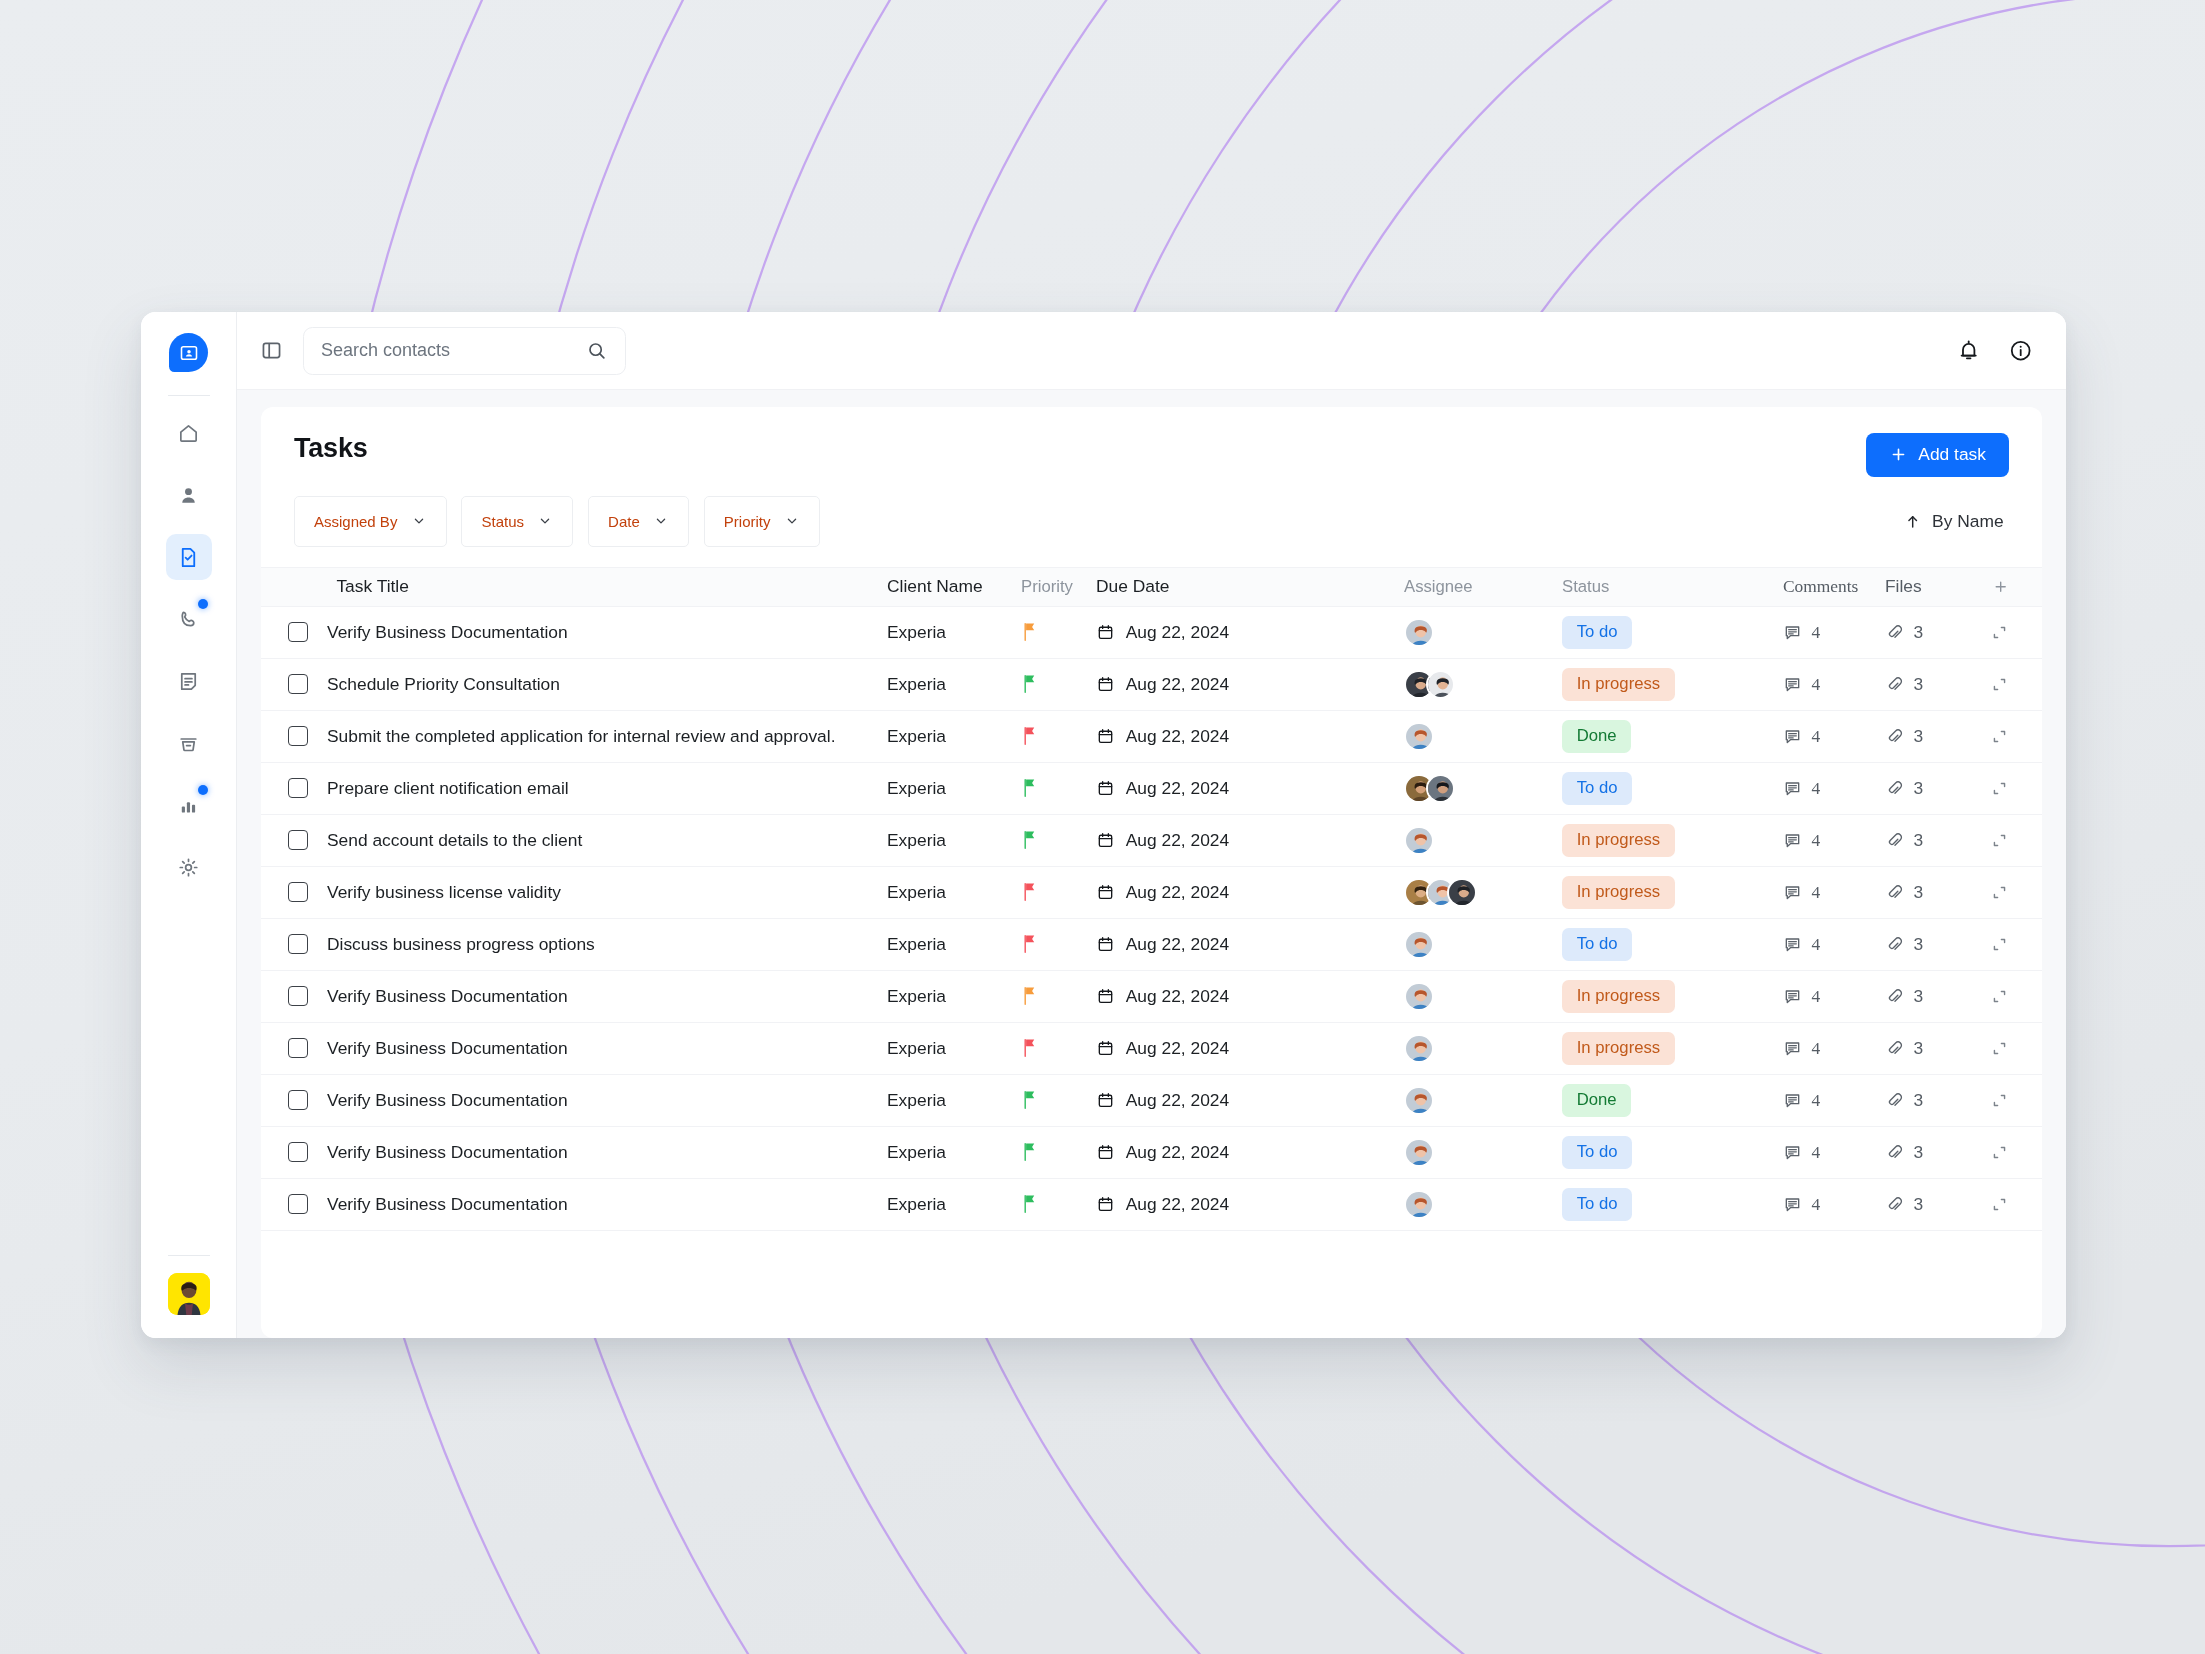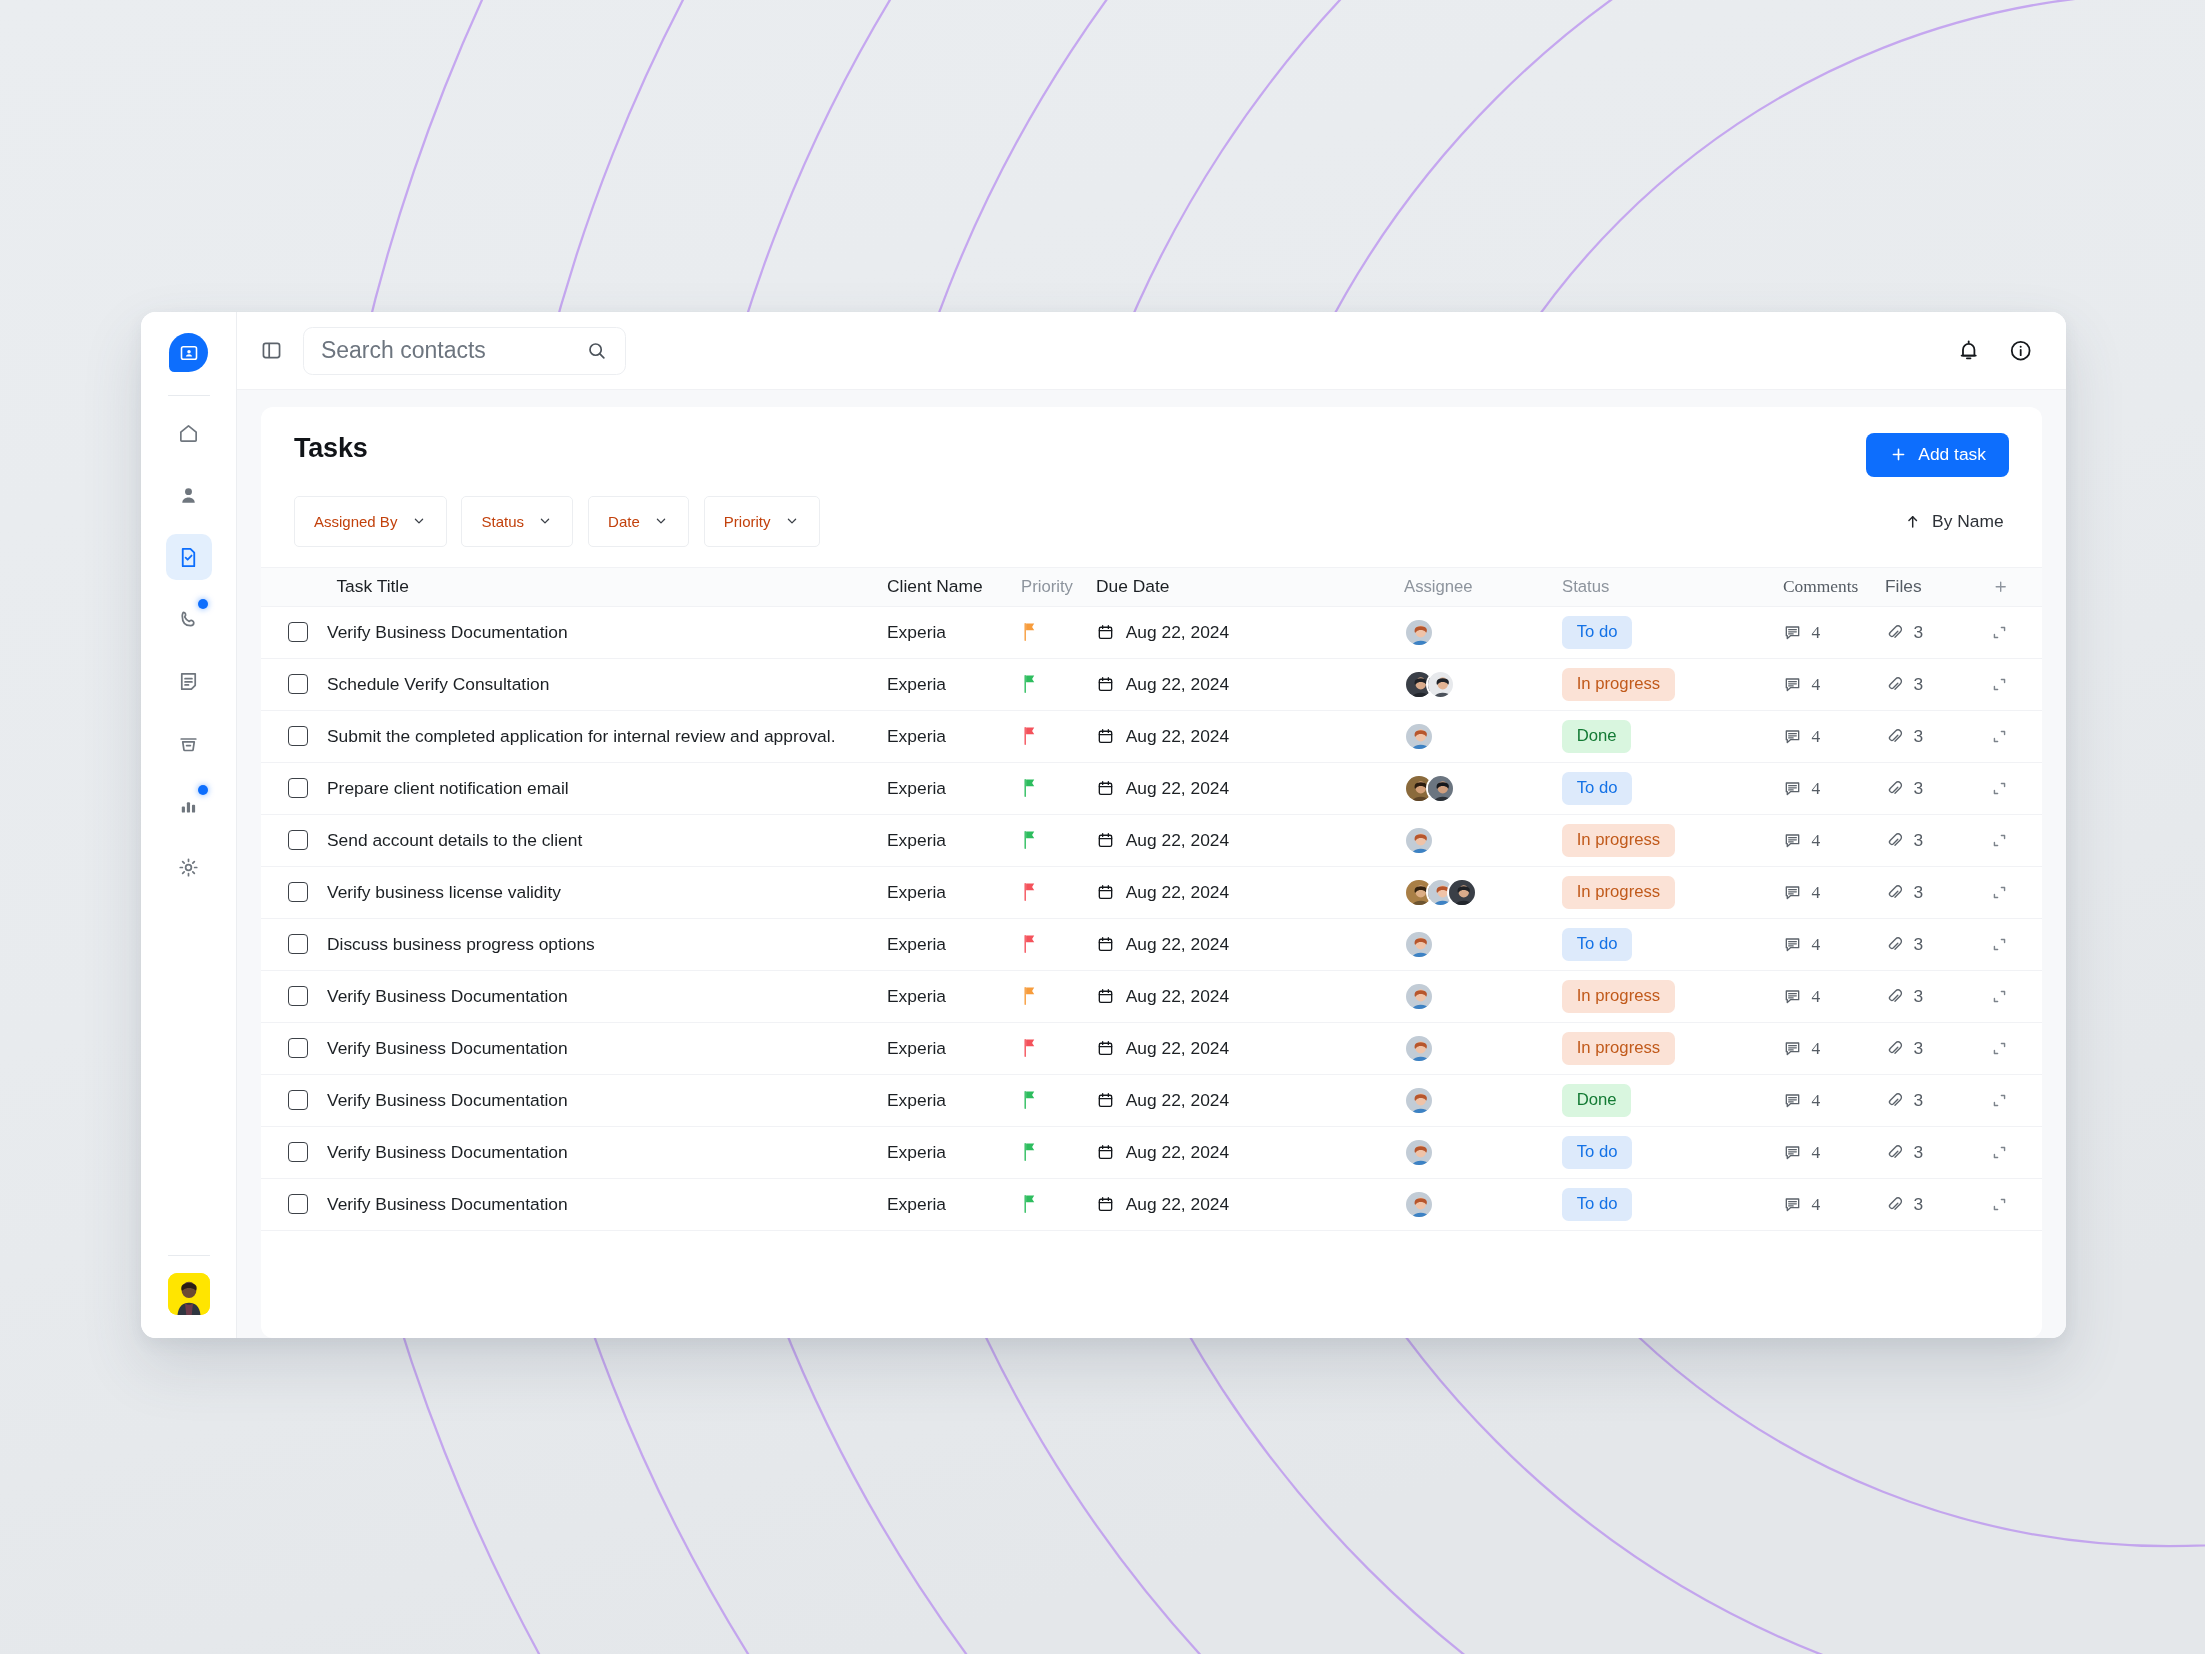--- a/index.html
+++ b/index.html
@@ -147,21 +147,21 @@
     border: 0.7px solid #eceef1;
     border-radius: 9.4px;
     display: flex;
     align-items: center;
     padding: 0 17.4px;
     background: #fff;
     cursor: text;
   }
   #contacts-search .ph {
     flex: 1 1 auto;
-    font-size: 23px;
+    font-size: 18px;
     color: #6d757f;
   }
 
   #topbar-spacer { flex: 1 1 auto; }
   .topbar-icon {
     width: 39px; height: 39px;
     display: flex; align-items: center; justify-content: center;
     cursor: pointer;
     margin-left: 13.4px;
   }
@@ -607,21 +607,21 @@
                   <svg width="19" height="19" viewBox="0 0 24 24" fill="none" stroke="#7c838b" stroke-width="1.8" stroke-linecap="round" stroke-linejoin="round">
                     <path d="M14.4 5.6h4v4"></path>
                     <path d="M9.6 18.4h-4v-4"></path>
                   </svg>
                 </div>
               </div>
               <div class="trow body-row">
                 <div class="c-check">
                   <div class="checkbox"></div>
                 </div>
-                <div class="c-title">Schedule Verify Consultation</div>
+                <div class="c-title">Schedule Priority Consultation</div>
                 <div class="c-client">Experia</div>
                 <div class="c-prio">
                   <svg class="flag" viewBox="0 0 24 30">
                     <rect x="4.2" y="1.5" width="2.1" height="27" rx="1" fill="#2dbd5e"></rect>
                     <path d="M6.6 2.4h12.2l-3.2 5 3.2 5H6.6z" fill="#2dbd5e"></path>
                   </svg>
                 </div>
                 <div class="c-due">
                   <svg width="19" height="19" viewBox="0 0 24 24" fill="none" stroke="#15181c" stroke-width="1.7" stroke-linecap="round" stroke-linejoin="round">
                     <rect x="4.2" y="5.4" width="15.6" height="14" rx="2"></rect>

